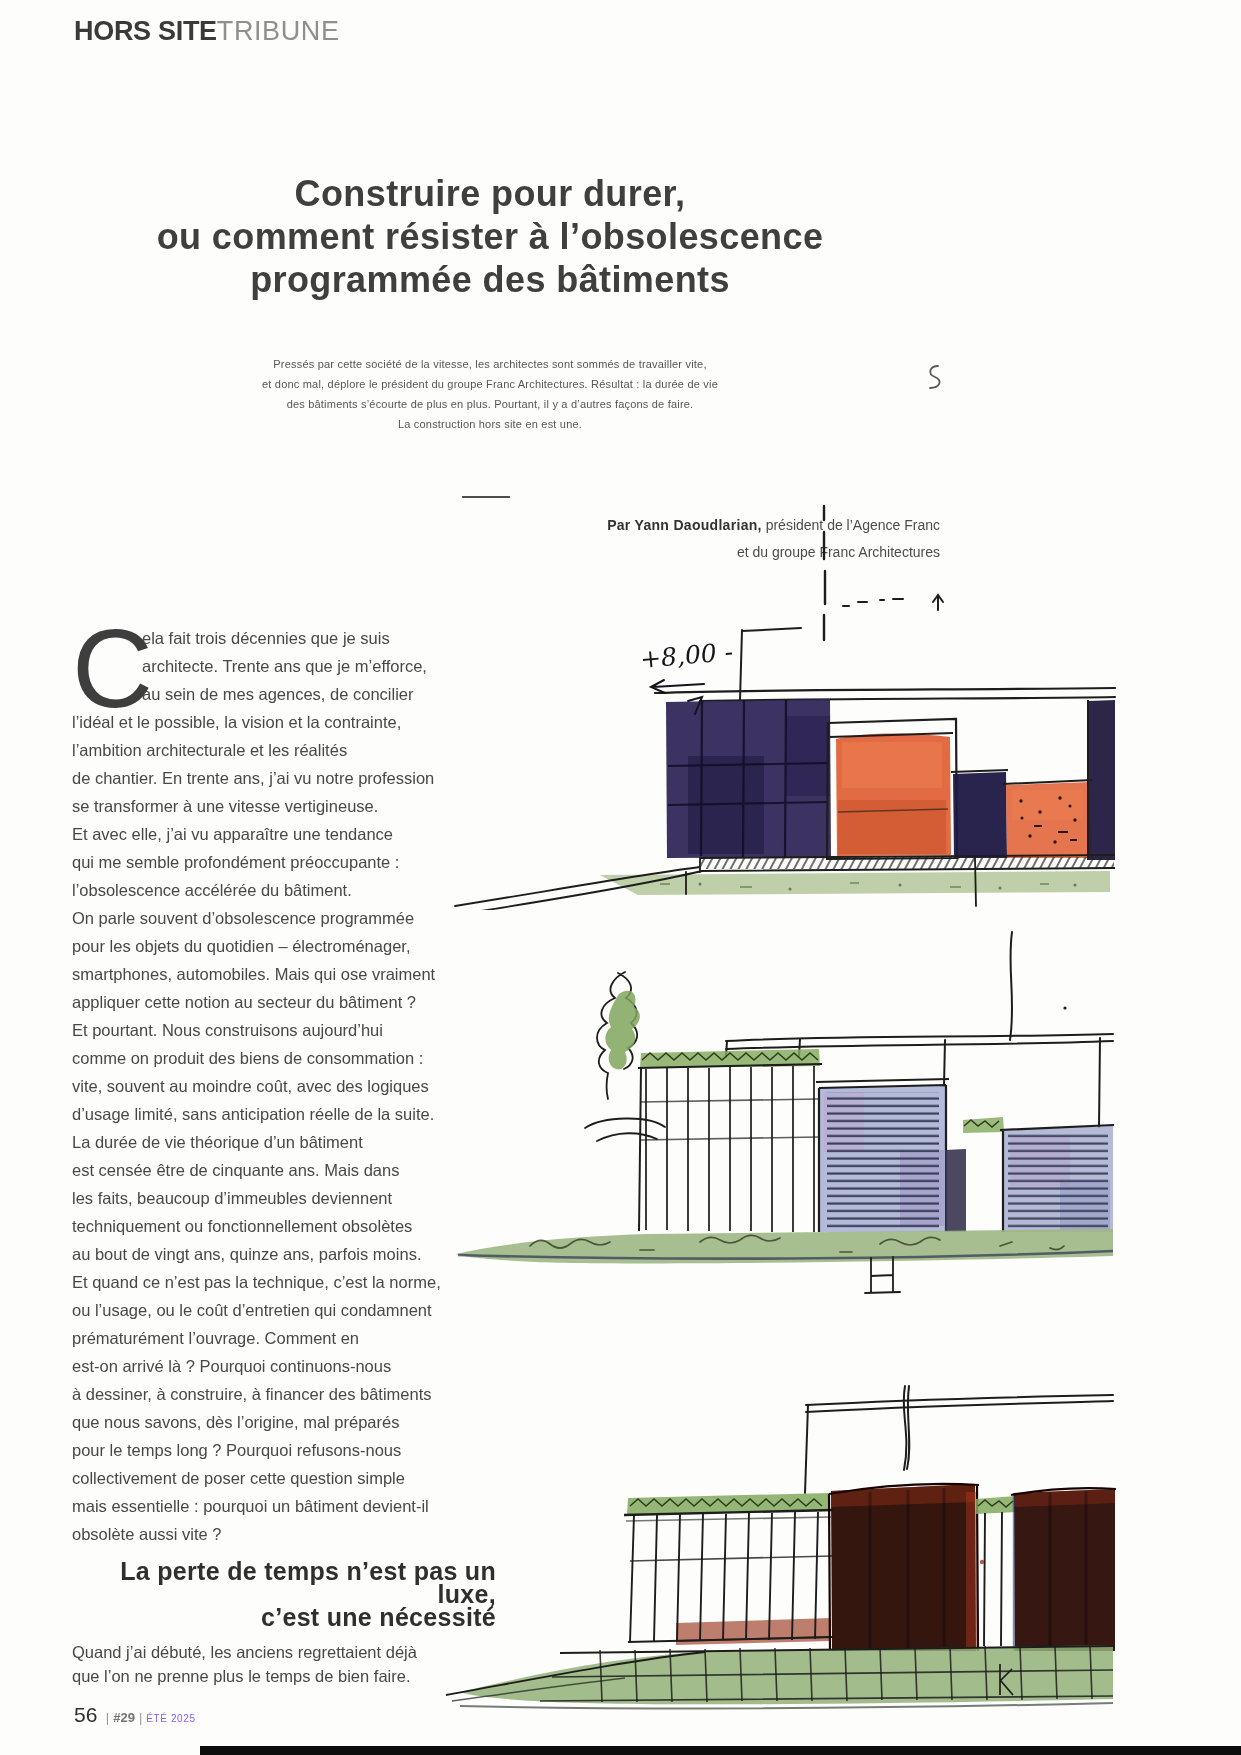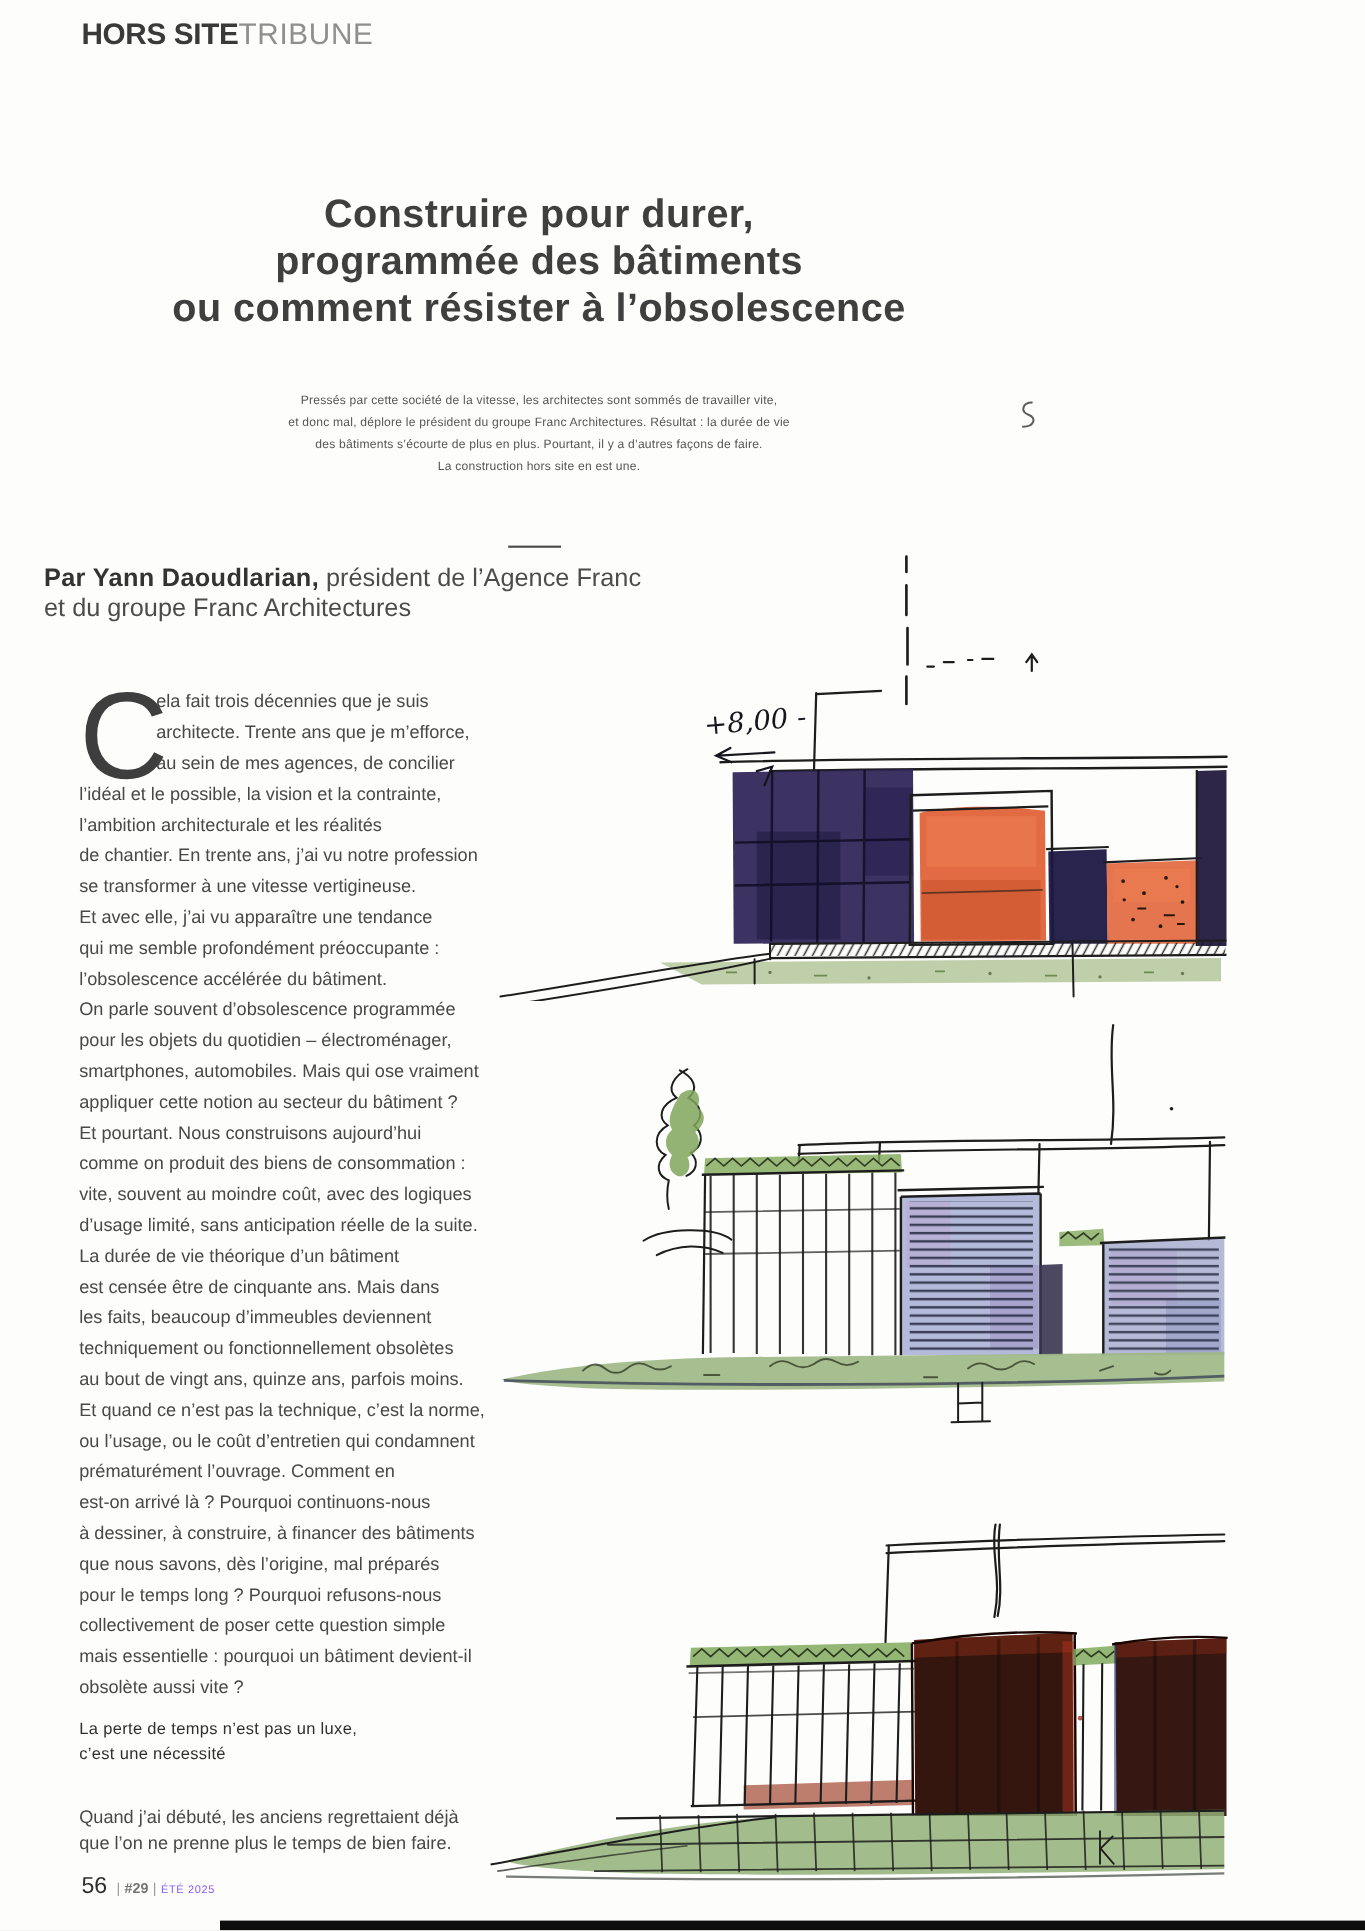--- a/index.html
+++ b/index.html
@@ -14,34 +14,34 @@
   .kicker .k-light { font-weight:normal; color:#8f8f8f; letter-spacing:0.6px; }
   .title {
     top:172px; left:40px; width:900px; text-align:center;
     font-weight:bold; font-size:36px; line-height:43px; color:#3f3f3f; letter-spacing:0.4px;
   }
   .standfirst {
     top:354px; left:40px; width:900px; text-align:center;
     font-size:11px; line-height:20px; color:#565656; letter-spacing:0.2px;
   }
   .divider { top:496px; left:462px; width:48px; height:2px; background:#4d4d4d; }
-  .byline { top:512px; left:40px; width:900px; text-align:left; font-size:23px; line-height:27px; color:#4c4c4c; }
+  .byline { top:512px; left:40px; width:900px; text-align:right; font-size:14px; line-height:27px; color:#4c4c4c; }
   .byline .b-bold { font-weight:bold; color:#333; letter-spacing:0.3px; }
   .body-col {
     top:596px; left:72px; width:424px;
     font-size:16.5px; line-height:28px; color:#484848; white-space:pre-line;
   }
   .dropcap {
     float:left; width:62px; height:82px; margin:2px 8px 0 0;
     font-size:112px; line-height:86px; color:#3e3e3e; font-weight:normal;
   }
   .subhead {
     top:1560px; left:72px; width:424px;
-    font-weight:normal; font-size:15px; line-height:23px; color:#2f2f2f;
-    letter-spacing:0.3px; white-space:pre-line;
+    font-weight:bold; font-size:25px; line-height:23px; color:#2f2f2f;
+    letter-spacing:0.3px; white-space:pre-line;text-align:right;
   }
   .closing {
     top:1640px; left:72px; width:424px;
     font-size:16.5px; line-height:24px; color:#484848; white-space:pre-line;
   }
   .footer { top:1703px; left:74px; white-space:nowrap; color:#333; }
   .footer .pg { font-weight:normal; font-size:21px; color:#2e2e2e; }
   .footer .sep { font-size:13px; color:#9a9a9a; padding:0 4px; }
   .footer .iss { font-weight:bold; font-size:13px; color:#737373; }
   .footer .season { font-size:10px; color:#8b5cf6; letter-spacing:0.6px;margin-top:20px; }
@@ -52,22 +52,22 @@
 <body>
 
 <div class="page">
 
   <div class="abs kicker">
     <span class="k-bold">HORS SITE</span><span class="k-light">TRIBUNE</span>
   </div>
 
   <div class="abs title">
     <div>Construire pour durer,</div>
+    <div>ou comment résister à l’obsolescence</div>
     <div>programmée des bâtiments</div>
-    <div>ou comment résister à l’obsolescence</div>
   </div>
 
   <div class="abs standfirst">
     <div>Pressés par cette société de la vitesse, les architectes sont sommés de travailler vite,</div>
     <div>et donc mal, déplore le président du groupe Franc Architectures. Résultat : la durée de vie</div>
     <div>des bâtiments s’écourte de plus en plus. Pourtant, il y a d’autres façons de faire.</div>
     <div>La construction hors site en est une.</div>
   </div>
 
   <svg class="abs sk" style="top:362px; left:922px;" width="24" height="30" viewBox="0 0 24 30">

